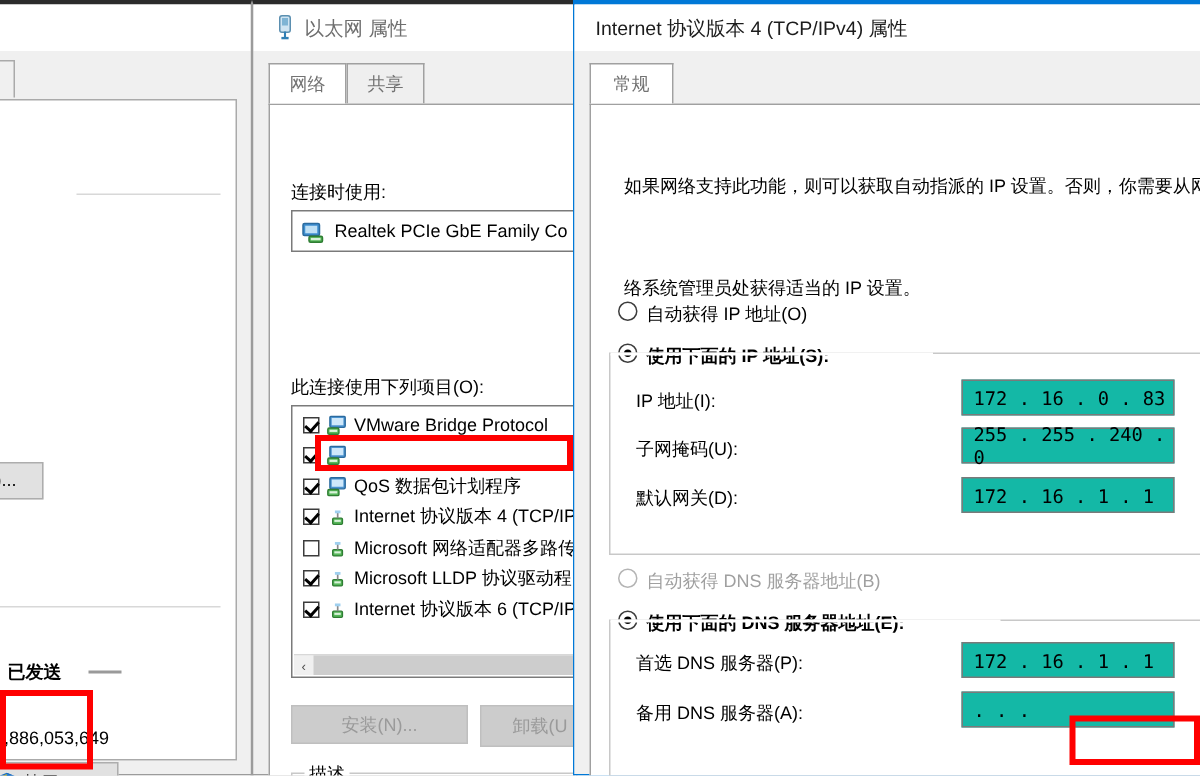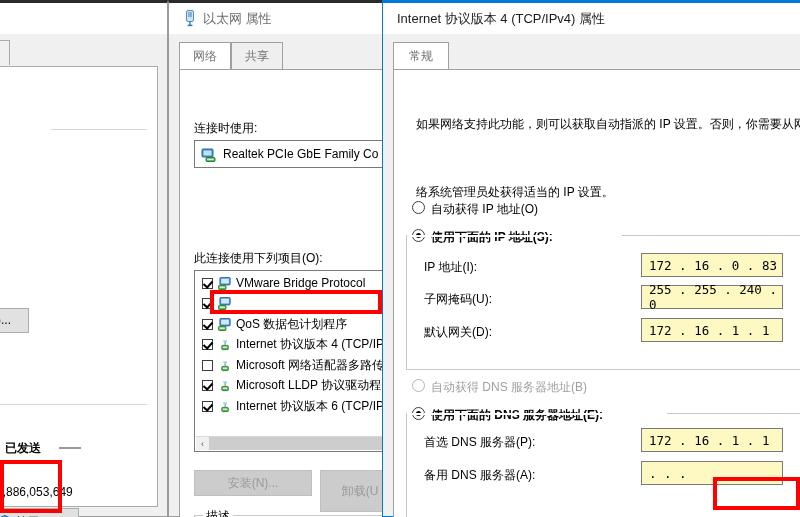--- a/index.html
+++ b/index.html
@@ -79,21 +79,21 @@
     border:1px solid #0078d7;border-top:3px solid #0078d7;background:#f0f0f0;}
   #winTcp .ttl{position:absolute;left:14px;top:7px;font-size:13px;color:#1c1c1c;white-space:nowrap;}
   #winTcp .tbody{position:absolute;left:0;top:31px;right:0;bottom:0;background:#f0f0f0;}
   #winTcp .tabrow .tab{padding:0 15px;}
 
   .radio{position:absolute;width:13px;height:13px;border-radius:50%;
     border:1px solid #3c3c3c;background:#fff;box-sizing:border-box;}
   .radio.on:after{content:"";position:absolute;left:3px;top:3px;width:5px;height:5px;
     border-radius:50%;background:#000;}
   .radio.dim{border-color:#b4b4b4;}
-  .ipbox{position:absolute;box-sizing:border-box;background:#fef9c3;border:1px solid #7a7a7a;
+  .ipbox{position:absolute;box-sizing:border-box;background:#14b8a6;border:1px solid #7a7a7a;
     font-family:"DejaVu Sans Mono","Liberation Mono",monospace;font-size:12.5px;
     display:flex;align-items:center;letter-spacing:0px;padding-left:7px;color:#000;}
   .dim{color:#a0a0a0;}
 
   
   .redbox{position:absolute;border:4px solid #ff0000;box-sizing:border-box;pointer-events:none;}
 </style>
 </head>
 <body>
 
@@ -247,21 +247,21 @@
                 <span>Internet 协议版本 6 (TCP/IPv</span>
               </div>
             </div>
           <div class="hscroll">
             <div class="arr">‹</div>
             <div class="thumb"></div>
           </div>
         </div>
 
         <div class="btn disabled" style="left:14px;top:400px;width:118px;height:26px;">安装(N)...</div>
-        <div class="btn disabled" style="left:140px;top:400px;width:80px;height:42px;">卸载(U</div>
+        <div class="btn disabled" style="left:140px;top:400px;width:80px;height:28px;">卸载(U</div>
 
         <div class="groupbox" style="left:14px;top:445px;right:-2px;height:72px;">
           <span class="gtitle">描述</span>
 
         </div>
 
       </div>
     </div>
   </div>
 

